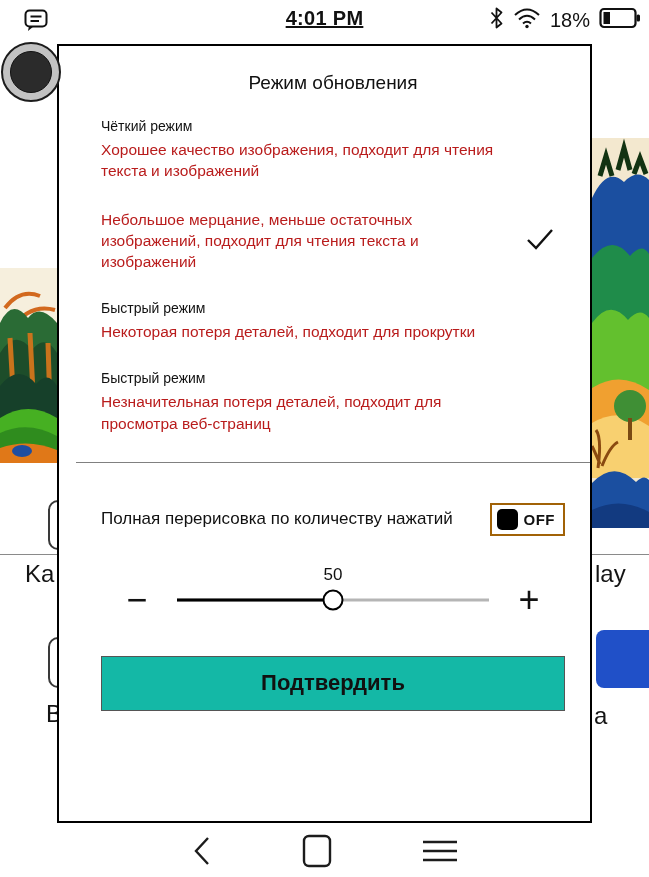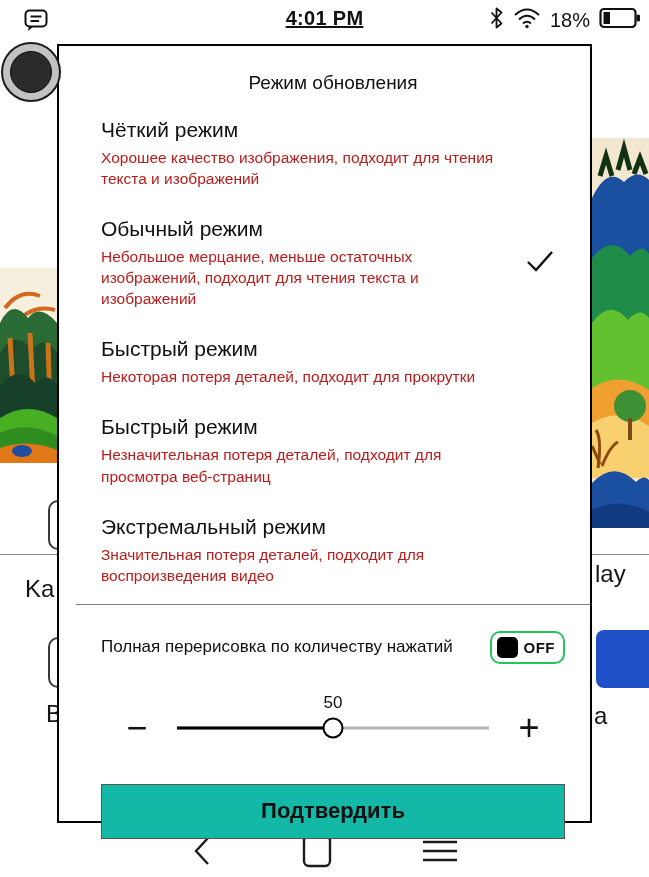--- a/index.html
+++ b/index.html
@@ -27,27 +27,27 @@
   .navball{position:absolute;left:1px;top:42px;width:60px;height:60px;border-radius:50%;
     background:#c2c2c2;border:2px solid #1c1c1c;box-sizing:border-box;
     display:flex;align-items:center;justify-content:center;z-index:30;}
   .navball-inner{width:40px;height:40px;border-radius:50%;background:#2b2b2b;border:1px solid #111;}
   
   .dialog{position:absolute;left:57px;top:44px;width:535px;height:779px;background:#fff;
     border:2px solid #000;box-sizing:border-box;z-index:20;
     padding:24px 25px 0 42px;}
   .dlg-title{text-align:center;font-size:19px;margin:2px 0 24px 0;}
   .mode{position:relative;margin-bottom:28px;padding-right:70px;}
-  .mode-title{font-size:21px;margin-bottom:5px;}
+  .mode-title{font-size:14px;margin-bottom:5px;}
   .mode-desc{font-size:15.5px;line-height:1.36;color:#b91c1c;}
   .mode-check{position:absolute;right:10px;top:50%;transform:translateY(-50%);}
   .dlg-divider{border:none;border-top:1px solid #808080;margin:0 -25px;}
-  .toggle-row{display:flex;align-items:center;justify-content:space-between;margin-top:26px;}
+  .toggle-row{display:flex;align-items:center;justify-content:space-between;margin-top:40px;}
   .toggle-label{font-size:17px;}
-  .switch{display:flex;align-items:center;gap:6px;border:2px solid #22c55e;border-radius:10px;
+  .switch{display:flex;align-items:center;gap:6px;border:2px solid #a16207;border-radius:0;
     padding:4px 8px 4px 5px;background:#fff;cursor:pointer;}
   .switch-knob{width:21px;height:21px;background:#000;border-radius:5px;}
   .switch-text{font-size:15px;font-weight:600;letter-spacing:.5px;}
   .slider-row{display:flex;align-items:center;margin-top:46px;padding:0 14px;}
   .step-btn{font-size:36px;font-weight:300;line-height:1;width:44px;text-align:center;
     user-select:none;cursor:pointer;}
   .slider{flex:1;position:relative;height:22px;margin:0 18px;}
   .slider-track{position:absolute;left:0;right:0;top:50%;height:3px;transform:translateY(-50%);
     background:#b5b5b5;}
   .slider-fill{position:absolute;left:0;top:50%;height:3px;transform:translateY(-50%);
@@ -61,21 +61,21 @@
   
   .bottomnav{position:absolute;left:0;bottom:0;width:100%;height:52px;
     display:flex;align-items:center;justify-content:center;gap:88px;}
   .bn-item{cursor:pointer;display:flex;align-items:center;justify-content:center;}
 </style>
 </head>
 <body>
 
 <div>
   <div class="bg-hr"></div>
-  <div class="bg-frag" style="left:25px;top:560px;margin-top:15px;">Ka</div>
+  <div class="bg-frag" style="left:25px;top:560px;">Ka</div>
   <div class="bg-frag" style="left:595px;top:560px;">lay</div>
   <div class="bg-frag" style="left:46px;top:700px;">В</div>
   <div class="bg-frag" style="left:594px;top:702px;">а</div>
   <div class="bg-btn-partial" style="left:48px;top:500px;width:100px;height:46px;"></div>
   <div class="bg-btn-partial" style="left:48px;top:637px;width:100px;height:47px;"></div>
   <div class="bg-blue-partial"></div>
 
   <svg class="art" style="left:0;top:268px;" width="57" height="195" viewBox="0 0 57 195">
     <rect x="0" y="0" width="57" height="195" fill="#f6efdd"></rect>
     <path d="M5 40 Q20 20 40 28 M12 60 Q30 35 55 42 M0 80 Q25 60 50 70" stroke="#d2691e" stroke-width="4" fill="none"></path>
@@ -146,43 +146,38 @@
 
 <div class="dialog">
   <div class="dlg-title">Режим обновления</div>
 
   <div class="mode">
     <div class="mode-title">Чёткий режим</div>
     <div class="mode-desc">Хорошее качество изображения, подходит для чтения текста и изображений</div>
   </div>
 
   <div class="mode">
-    <div class="mode-title">Обычный режим</div>
     <div class="mode-desc">Небольшое мерцание, меньше остаточных изображений, подходит для чтения текста и изображений</div>
     <span class="mode-check">
       <svg width="30" height="24" viewBox="0 0 30 24">
         <polyline points="3,13 11,21 27,3" fill="none" stroke="#111" stroke-width="2.4"></polyline>
       </svg>
     </span>
   </div>
 
   <div class="mode">
     <div class="mode-title">Быстрый режим</div>
     <div class="mode-desc">Некоторая потеря деталей, подходит для прокрутки</div>
   </div>
 
   <div class="mode">
     <div class="mode-title">Быстрый режим</div>
     <div class="mode-desc">Незначительная потеря деталей, подходит для просмотра веб-страниц</div>
   </div>
 
-  <div class="mode" style="margin-bottom:18px;">
-    <div class="mode-title">Экстремальный режим</div>
-    <div class="mode-desc">Значительная потеря деталей, подходит для воспроизведения видео</div>
-  </div>
 
   <hr class="dlg-divider">
 
   <div class="toggle-row">
     <span class="toggle-label">Полная перерисовка по количеству нажатий</span>
     <span class="switch">
       <span class="switch-knob"></span>
       <span class="switch-text">OFF</span>
     </span>
   </div>

